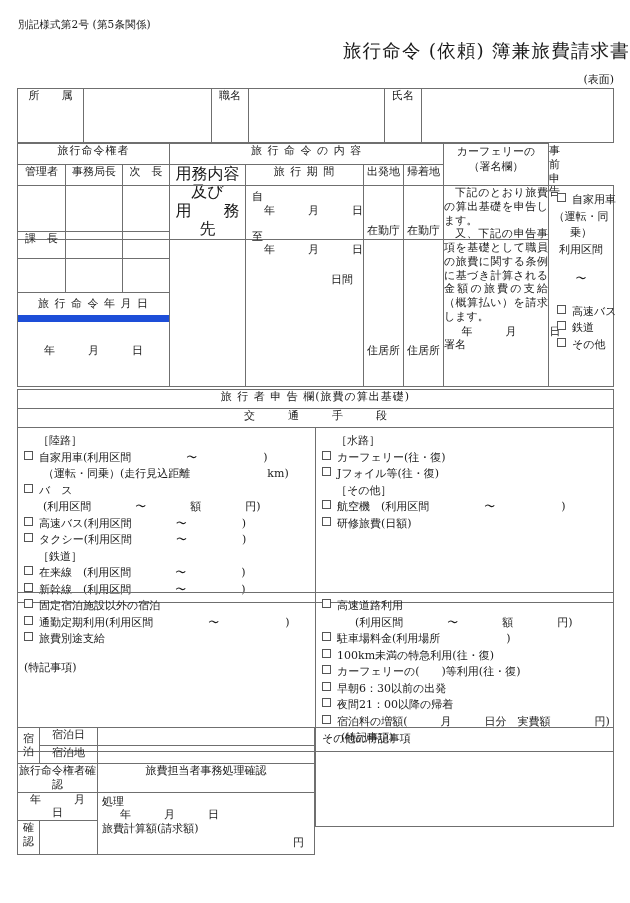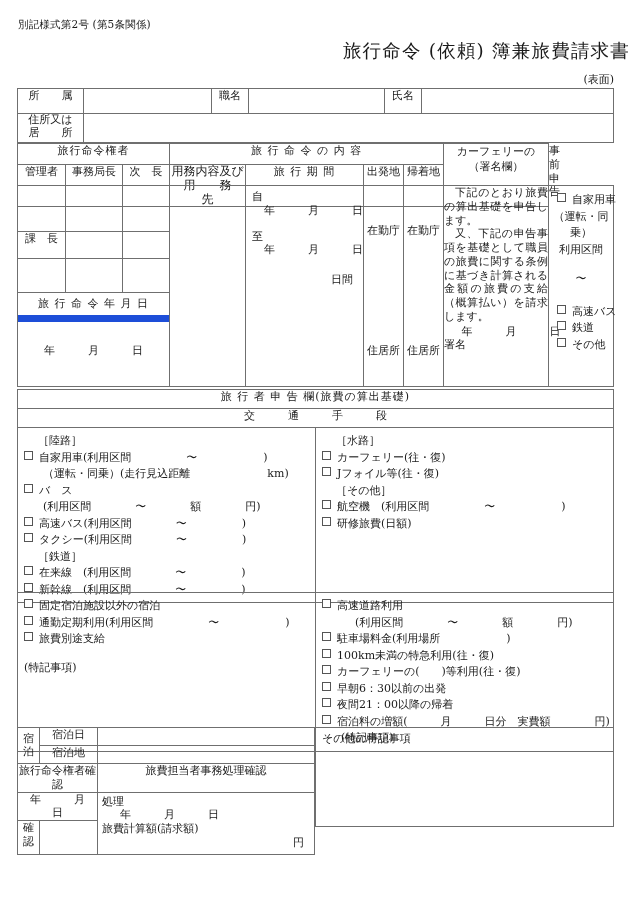--- a/index.html
+++ b/index.html
@@ -150,27 +150,20 @@
       </colgroup>
       <tbody>
           <tr style="height:25px">
         <td class="c vmid">所　　属</td>
         <td class="vmid"></td>
         <td class="c vmid">職名</td>
         <td class="vmid"></td>
         <td class="c vmid">氏名</td>
         <td class="vmid"></td>
       </tr>
-      <tr style="height:28px">
-        <td class="c vmid" style="line-height:1.15">
-          <div>住所又は</div>
-          <div>居　　所</div>
-        </td>
-        <td class="vmid" colspan="5"></td>
-      </tr>
     </tbody>
       </table>
   </div>
 
   <div class="blk" style="left:17px; top:143px; width:490px; height:42px;">
     <table class="grid">
       <colgroup>
         <col style="width:48px">
           <col style="width:57px">
           <col style="width:47px">
@@ -188,21 +181,21 @@
         <td class="c vmid" rowspan="2" style="line-height:1.4">
           <div>カーフェリーの</div>
           <div>（署名欄）</div>
         </td>
         <td class="c vmid sp1" rowspan="2">事 前 申 告</td>
       </tr>
       <tr style="height:21px">
         <td class="c vmid">管理者</td>
         <td class="c vmid">事務局長</td>
         <td class="c vmid">次　長</td>
-        <td class="c vmid" style="line-height:1.15; font-size:12px">
+        <td class="c vmid" style="line-height:1.15; font-size:16px">
           <div>用務内容及び</div>
           <div>用　　務　　先</div>
         </td>
         <td class="c vmid sp1">旅 行 期 間</td>
         <td class="c vmid">出発地</td>
         <td class="c vmid">帰着地</td>
       </tr>
     </tbody>
       </table>
   </div>

